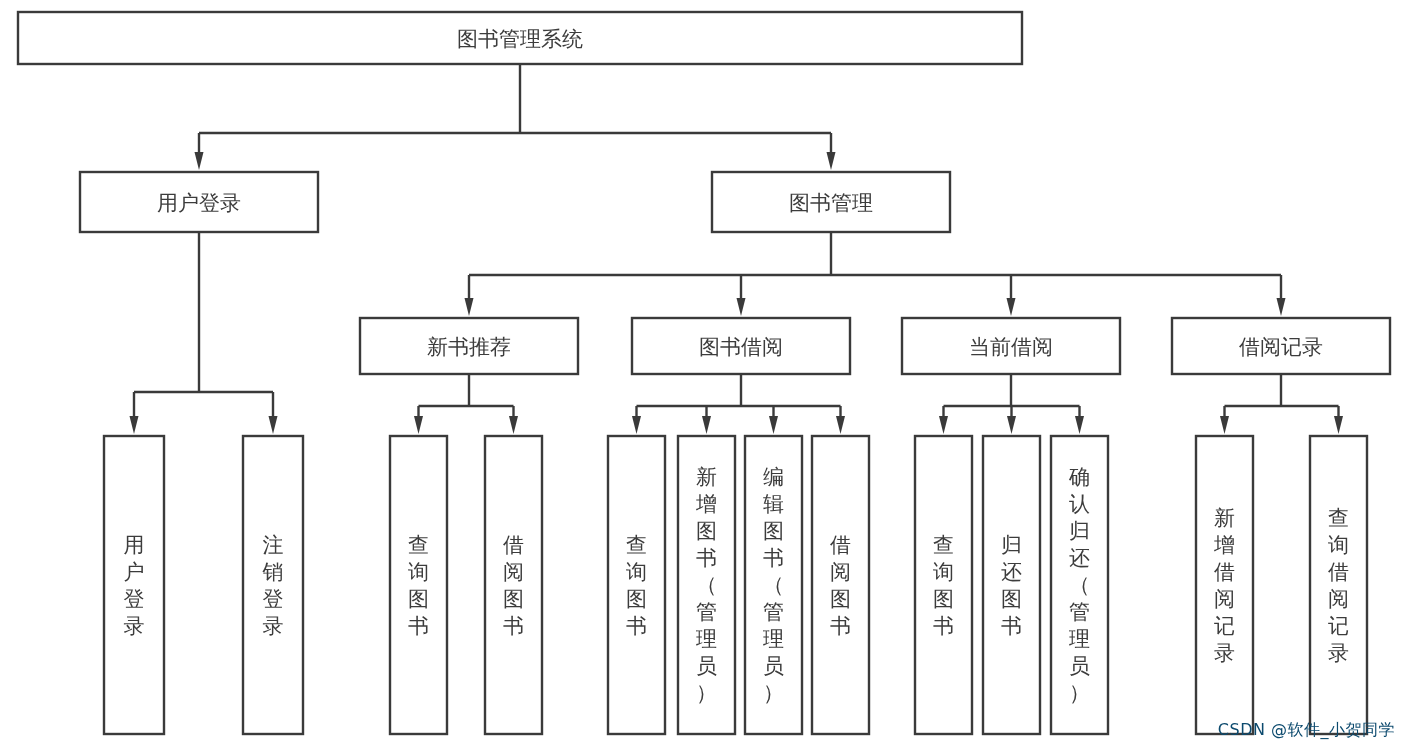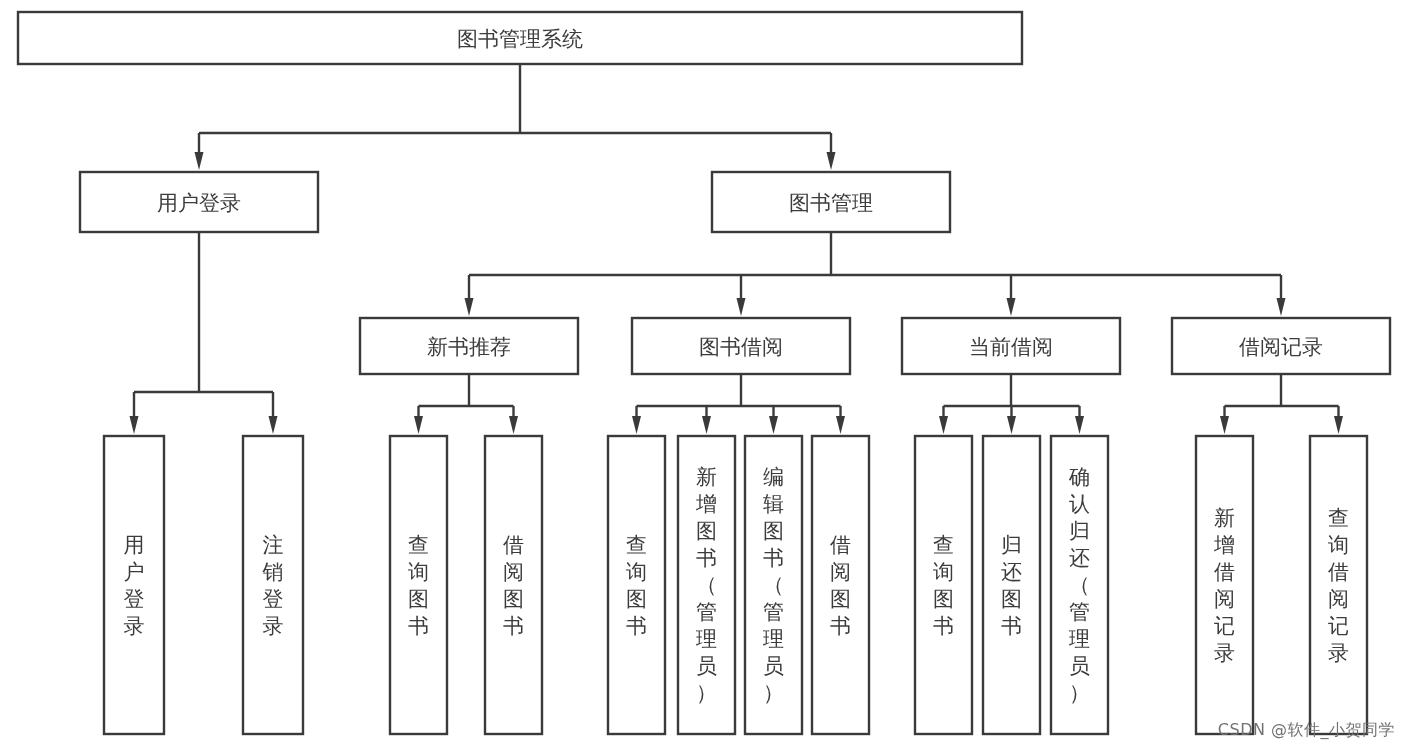--- a/index.html
+++ b/index.html
@@ -55,21 +55,21 @@
   .node-label-v {
     text-anchor: middle;
     font-size: 21px;
   }
   .watermark {
     position: absolute;
     right: 10px;
     bottom: 6px;
     font-family: "DejaVu Sans", "Liberation Sans", sans-serif;
     font-size: 16px;
-    color: #737373;
+    color: #0c4a6e;
     letter-spacing: 0.5px;
     white-space: nowrap;
     user-select: none;
   }
 </style>
 </head>
 <body>
 
 <div id="diagram-root">
   <svg class="diagram-canvas" viewBox="0 0 1405 747" xmlns="http://www.w3.org/2000/svg">

